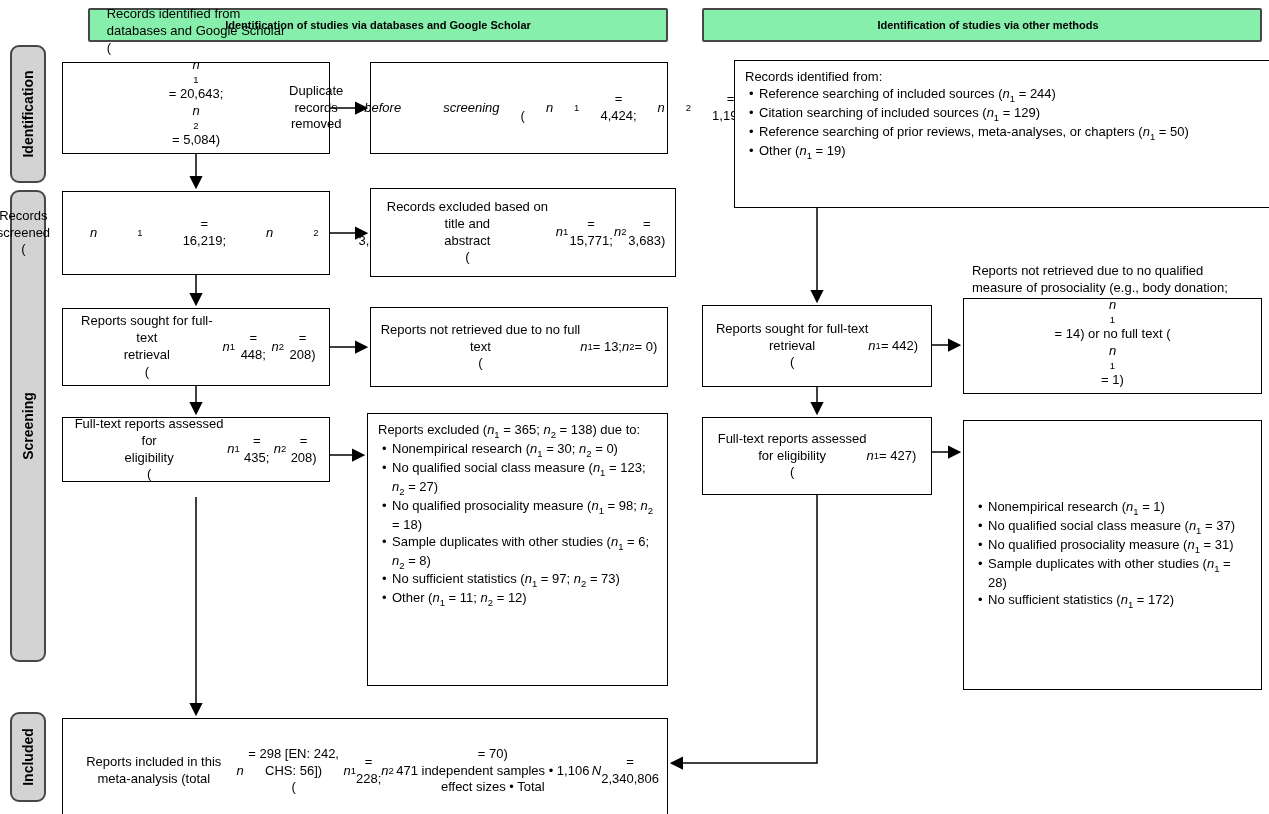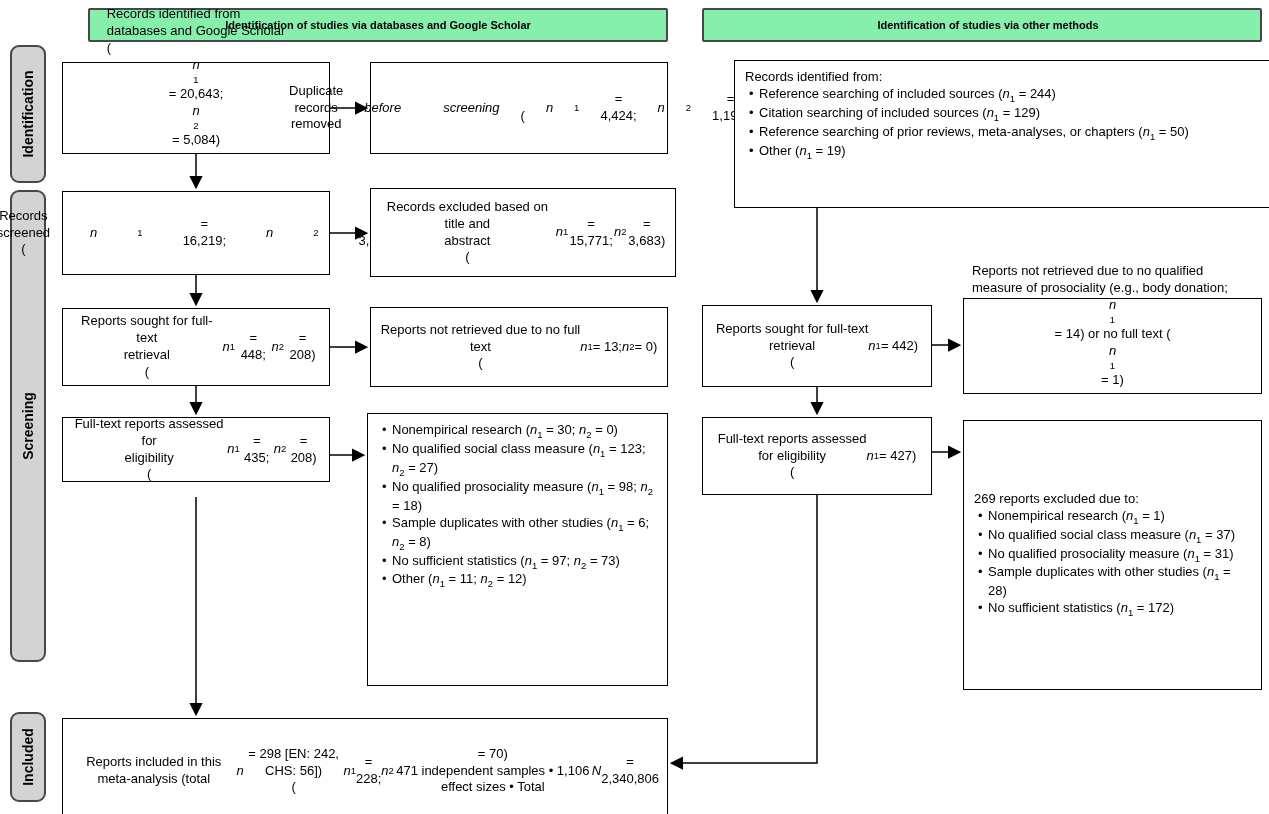--- a/index.html
+++ b/index.html
@@ -84,20 +84,21 @@
 
   <div class="box" style="left:370px; top:188px; width:306px; height:89px;">Records excluded based on title and<br>abstract<br>(<i>n</i><sub>1</sub> = 15,771; <i>n</i><sub>2</sub> = 3,683)</div>
 
   <div class="box" style="left:62px; top:308px; width:268px; height:78px;">Reports sought for full-text<br>retrieval<br>(<i>n</i><sub>1</sub> = 448; <i>n</i><sub>2</sub> = 208)</div>
 
   <div class="box" style="left:370px; top:307px; width:298px; height:80px;">Reports not retrieved due to no full<br>text<br>(<i>n</i><sub>1</sub> = 13; <i>n</i><sub>2</sub> = 0)</div>
 
   <div class="box" style="left:62px; top:417px; width:268px; height:65px;">Full-text reports assessed for<br>eligibility<br>(<i>n</i><sub>1</sub> = 435; <i>n</i><sub>2</sub> = 208)</div>
 
   <div class="box list" style="left:367px; top:413px; width:301px; height:273px;">
+    <div>Reports excluded (<i>n</i><sub>1</sub> = 365; <i>n</i><sub>2</sub> = 138) due to:</div>
     <div class="bullet-row">
       <span class="bullet-dot">•</span>
       <span class="bullet-text">Nonempirical research (<i>n</i><sub>1</sub> = 30; <i>n</i><sub>2</sub> = 0)</span>
     </div>
     <div class="bullet-row">
       <span class="bullet-dot">•</span>
       <span class="bullet-text">No qualified social class measure (<i>n</i><sub>1</sub> = 123; <i>n</i><sub>2</sub> = 27)</span>
     </div>
     <div class="bullet-row">
       <span class="bullet-dot">•</span>
@@ -137,21 +138,20 @@
     </div>
   </div>
 
   <div class="box" style="left:702px; top:305px; width:230px; height:82px;">Reports sought for full-text<br>retrieval<br>(<i>n</i><sub>1</sub> = 442)</div>
 
   <div class="box left" style="left:963px; top:298px; width:299px; height:96px; align-items:center;">Reports not retrieved due to no qualified measure of prosociality (e.g., body donation; <i>n</i><sub>1</sub> = 14) or no full text (<i>n</i><sub>1</sub> = 1)</div>
 
   <div class="box" style="left:702px; top:417px; width:230px; height:78px;">Full-text reports assessed<br>for eligibility<br>(<i>n</i><sub>1</sub> = 427)</div>
 
   <div class="box list vcenter" style="left:963px; top:420px; width:299px; height:270px;">
-    <div>269 reports excluded due to:</div>
     <div class="bullet-row">
       <span class="bullet-dot">•</span>
       <span class="bullet-text">Nonempirical research (<i>n</i><sub>1</sub> = 1)</span>
     </div>
     <div class="bullet-row">
       <span class="bullet-dot">•</span>
       <span class="bullet-text">No qualified social class measure (<i>n</i><sub>1</sub> = 37)</span>
     </div>
     <div class="bullet-row">
       <span class="bullet-dot">•</span>

